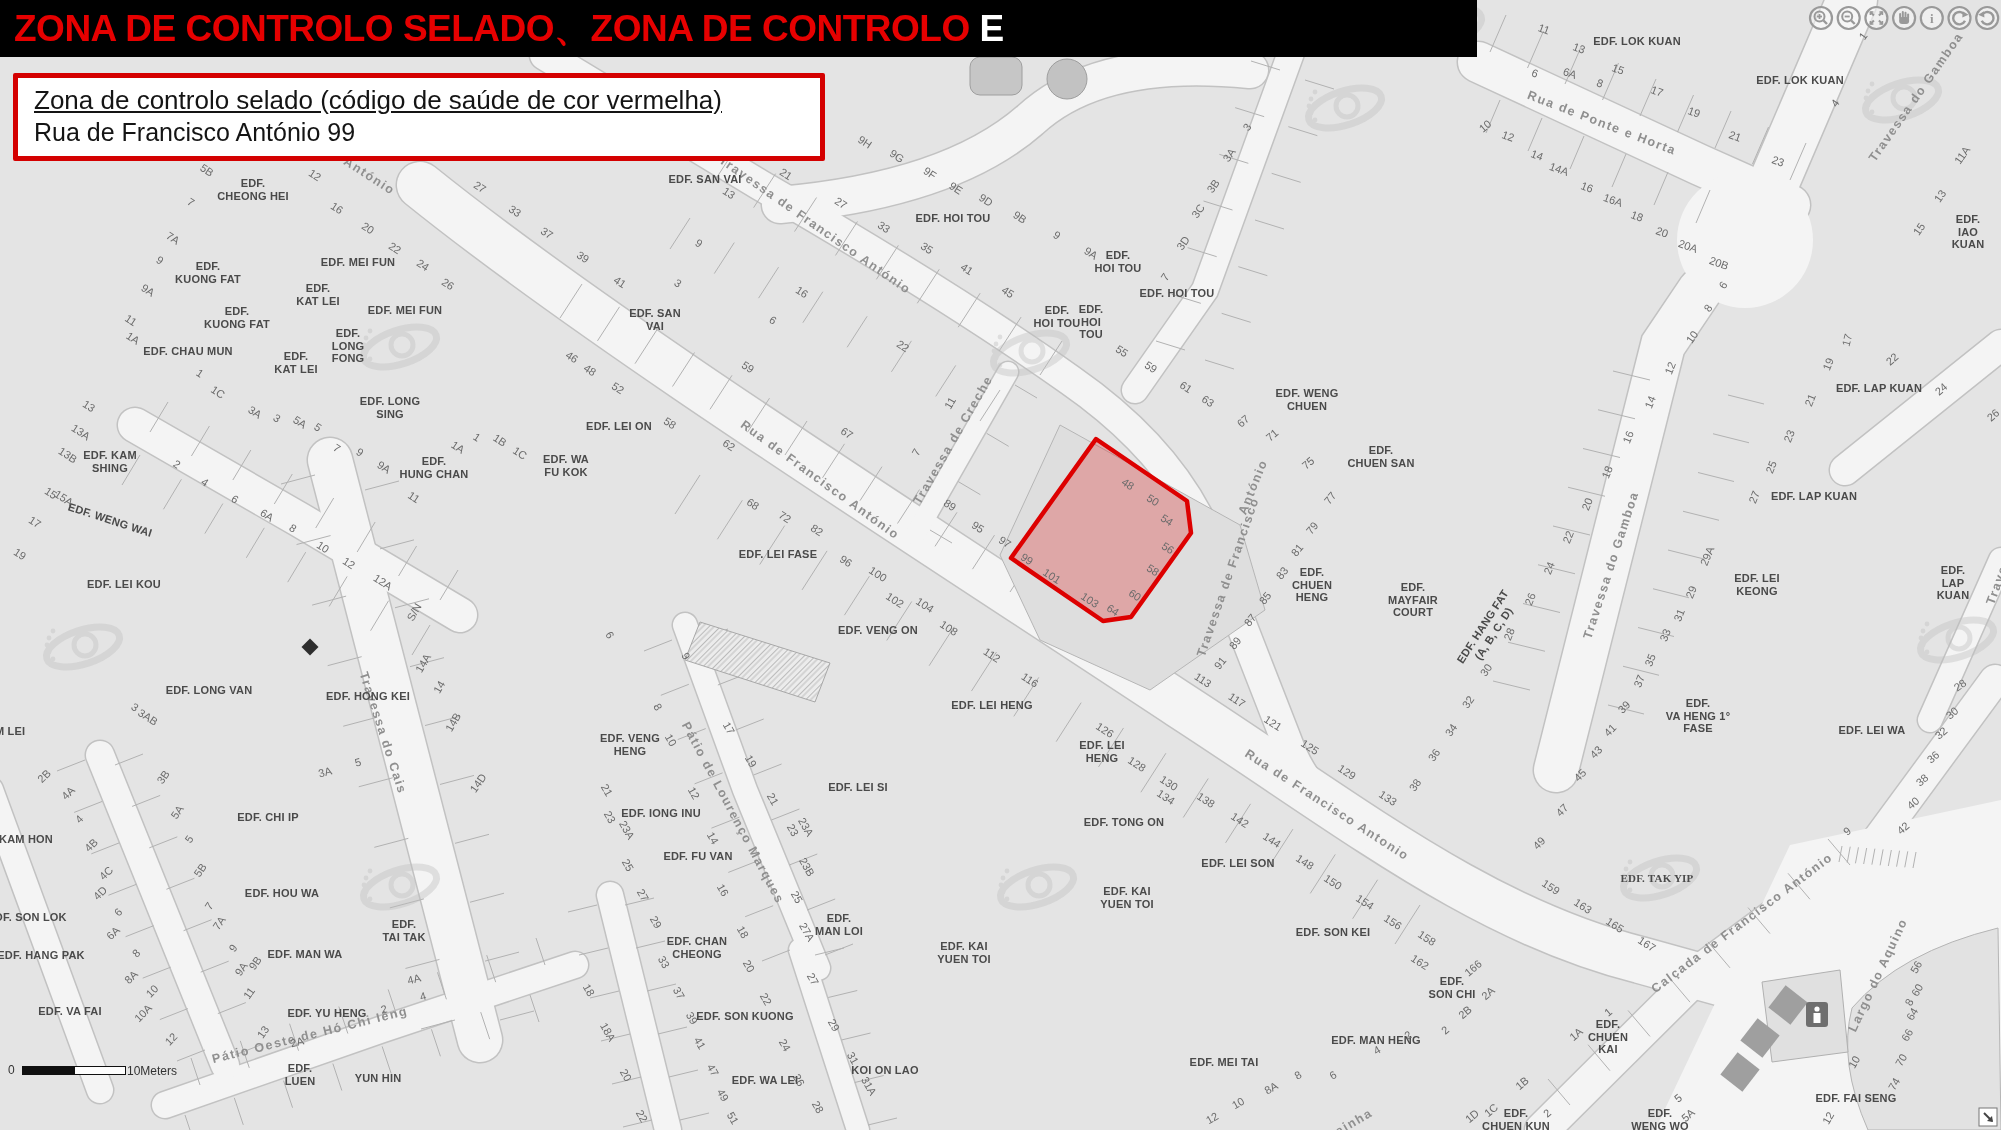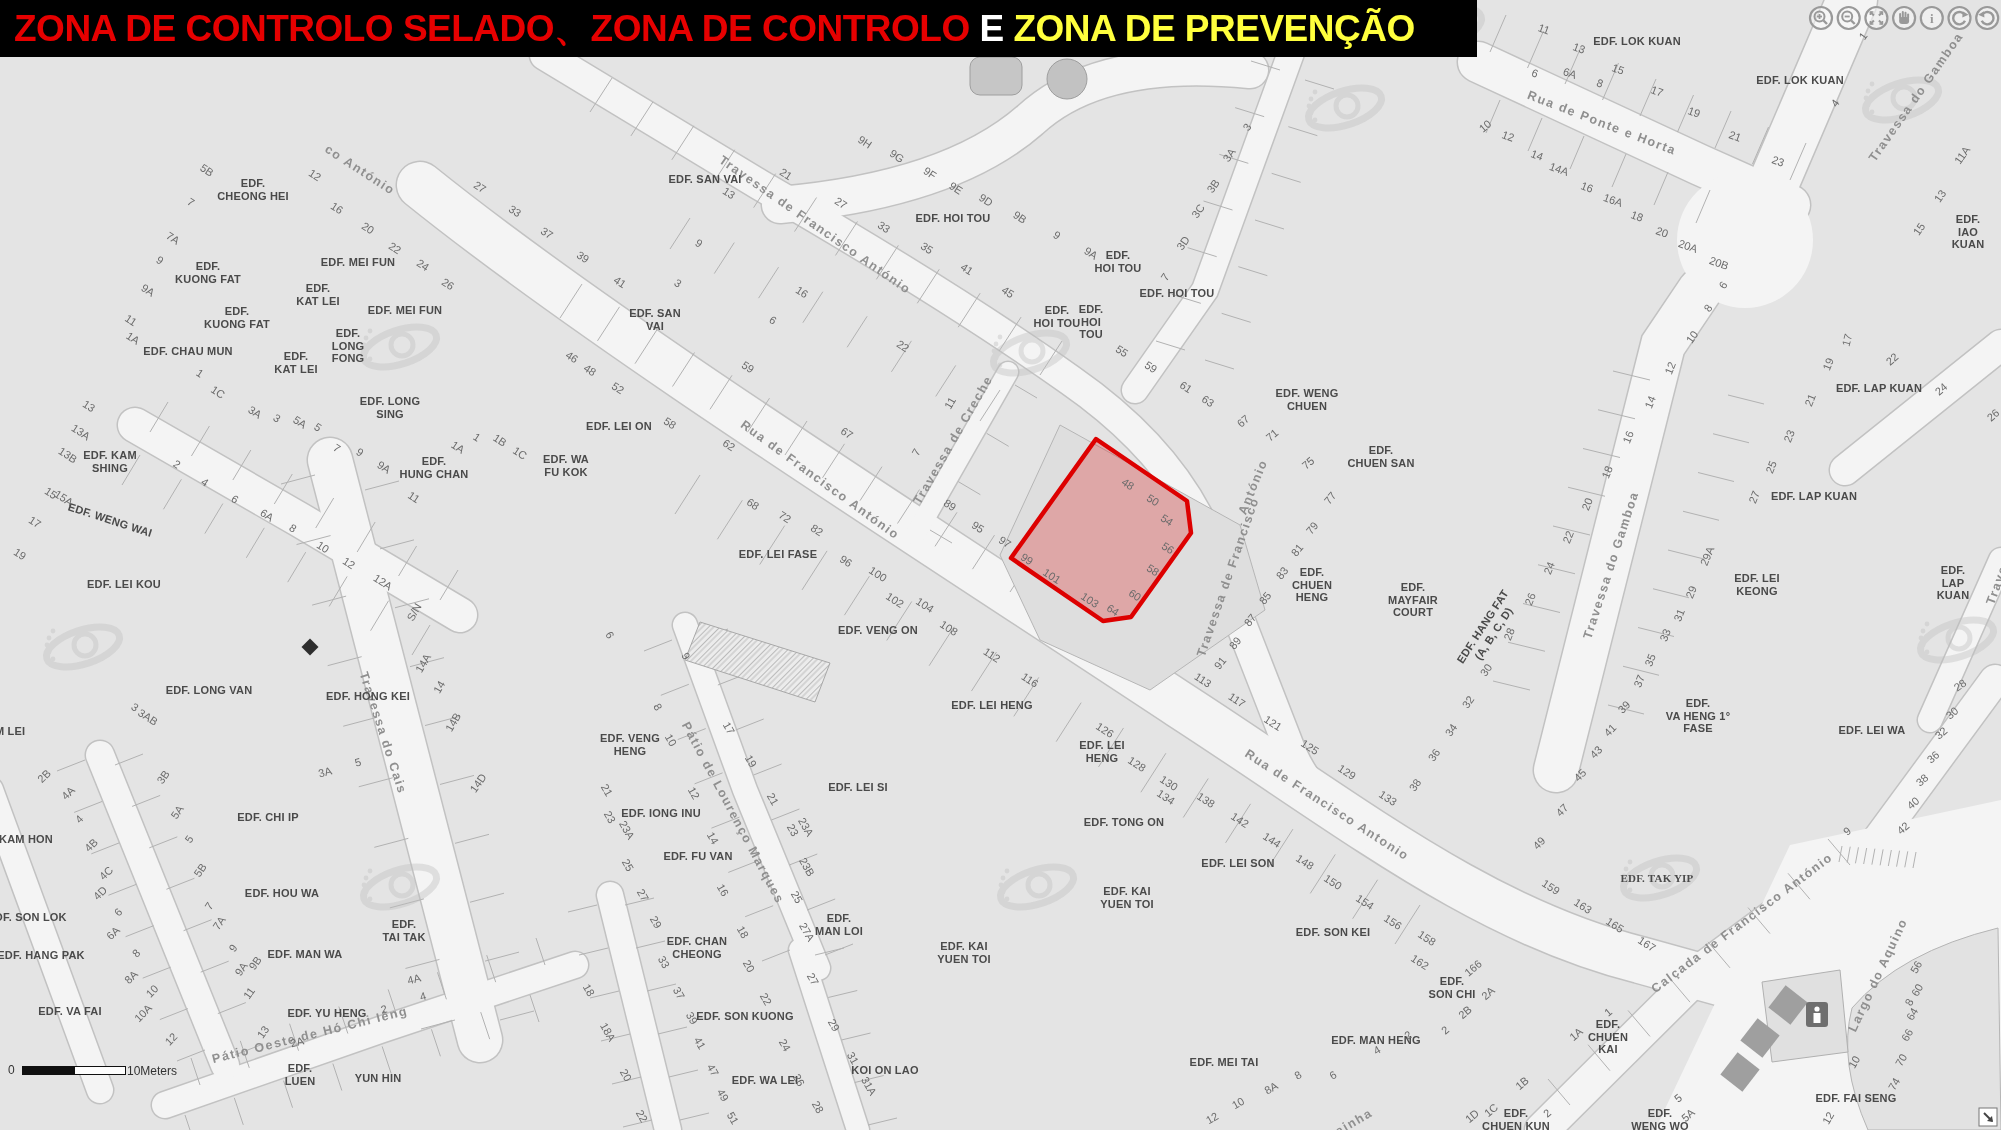--- a/index.html
+++ b/index.html
@@ -864,22 +864,26 @@
       <div class="num" style="left: 869px; top: 1086px; transform: translate(-50%, -50%) rotate(60deg);">31A</div>
       <div class="num" style="left: 1408px; top: 1035px; transform: translate(-50%, -50%) rotate(-30deg);">2</div>
       <div class="num" style="left: 1377px; top: 1050px; transform: translate(-50%, -50%) rotate(-30deg);">4</div>
       <div class="num" style="left: 1333px; top: 1075px; transform: translate(-50%, -50%) rotate(-30deg);">6</div>
       <div class="num" style="left: 1298px; top: 1075px; transform: translate(-50%, -50%) rotate(-30deg);">8</div>
       <div class="num" style="left: 1271px; top: 1088px; transform: translate(-50%, -50%) rotate(-30deg);">8A</div>
       <div class="num" style="left: 1238px; top: 1103px; transform: translate(-50%, -50%) rotate(-30deg);">10</div>
       <div class="num" style="left: 1212px; top: 1118px; transform: translate(-50%, -50%) rotate(-30deg);">12</div>
     </div>
 
-  <div class="banner" id="banner"><span style="color: rgb(230, 0, 0);">ZONA DE CONTROLO SELADO、ZONA DE CONTROLO </span><span style="color: rgb(255, 255, 255);">E</span><span style="color: rgb(255, 255, 61);"> ZONA DE PREVENÇÃO</span></div>
-
+  <div class="banner" id="banner"><span style="color: rgb(230, 0, 0);">ZONA DE CONTROLO SELADO、ZONA DE CONTROLO </span><span style="color: rgb(255, 255, 255);">E</span></div>
+
+  <div class="infobox">
+    <div class="t">Zona de controlo selado (código de saúde de cor vermelha)</div>
+    <div class="a">Rua de Francisco António 99</div>
+  </div>
 
   <div class="scalebar">
     <span class="zero">0</span>
     <span class="bar1"></span>
     <span class="bar2"></span>
     <span class="units">10Meters</span>
   </div>
 
 </div>
 

